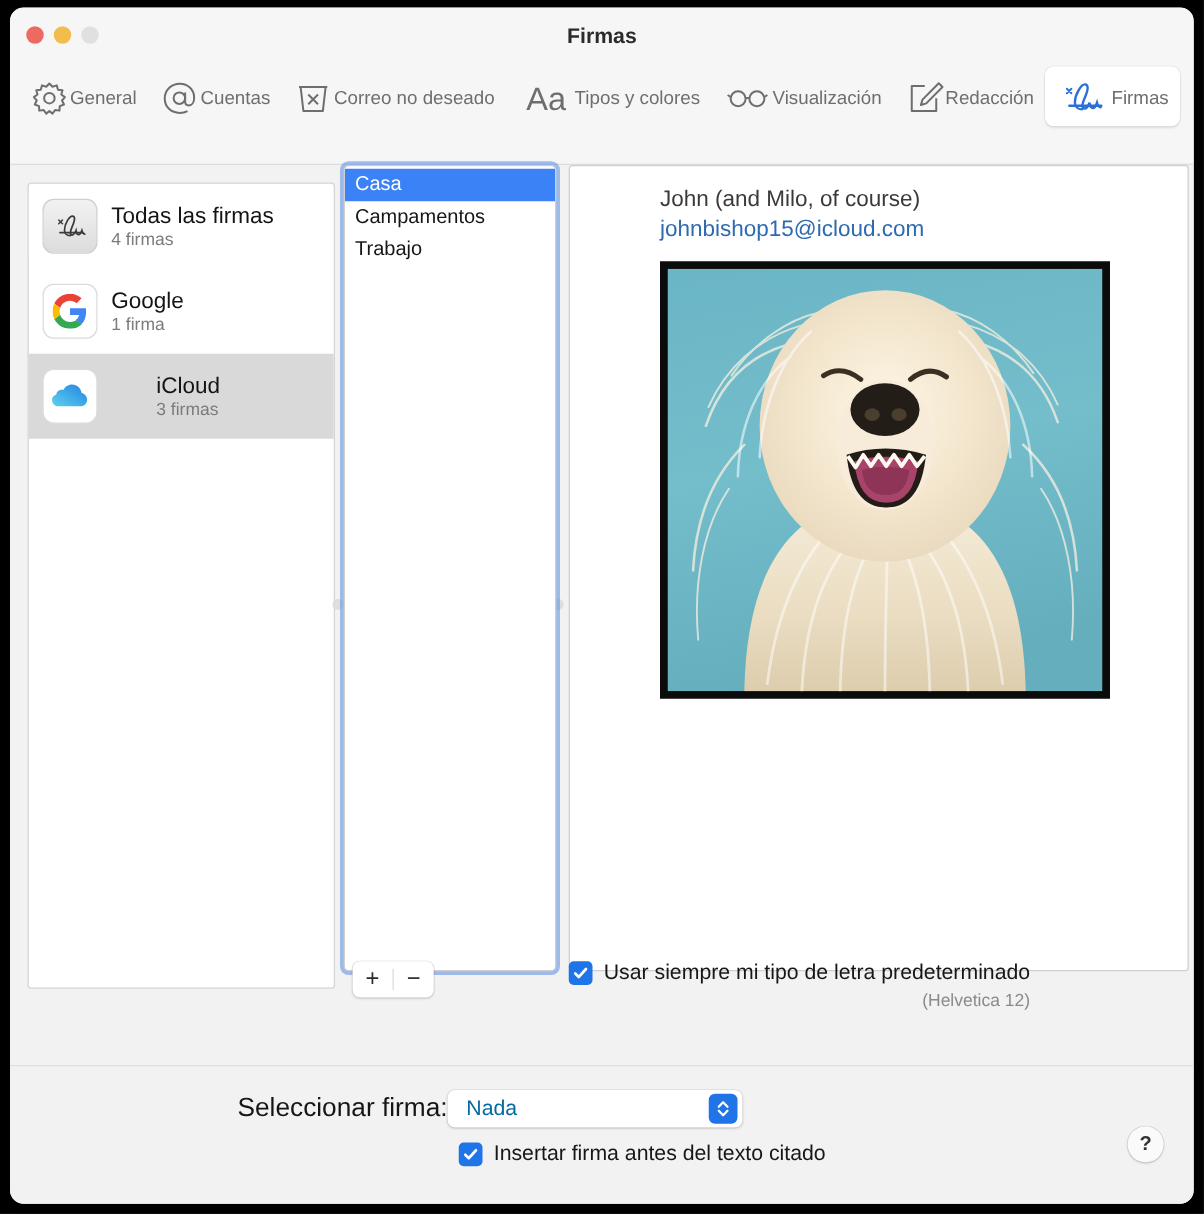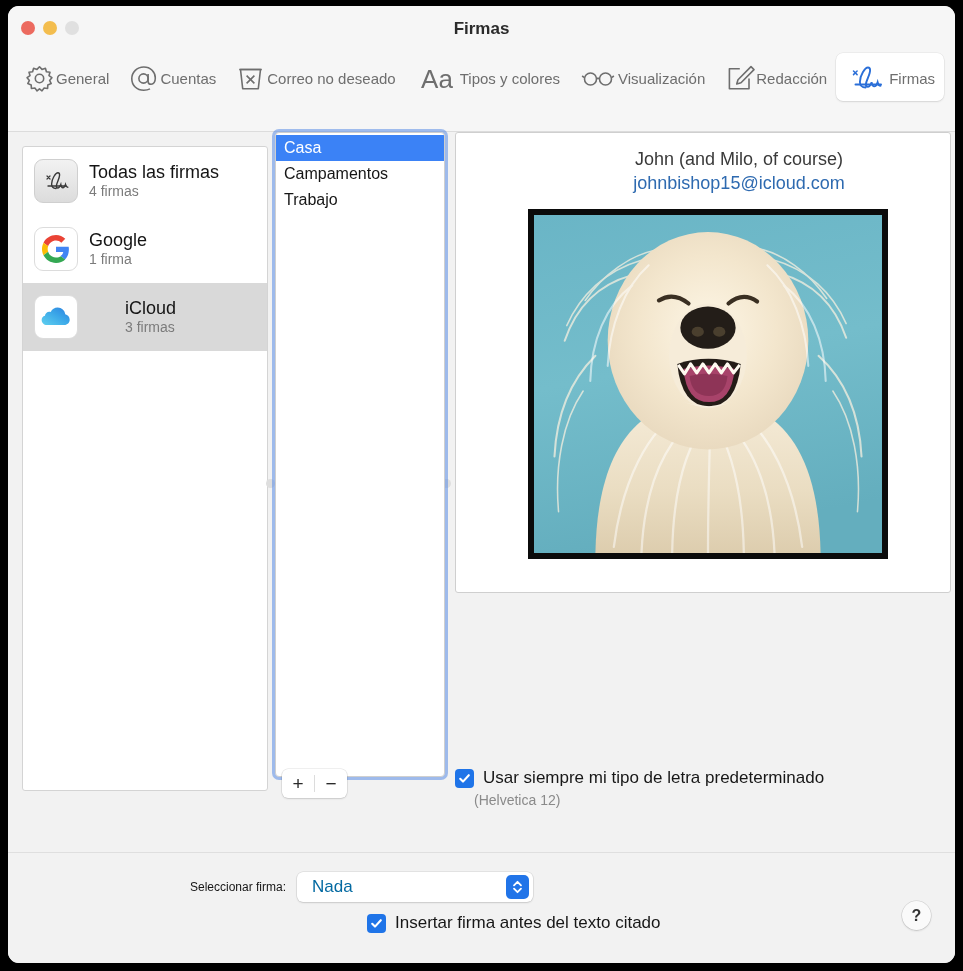--- a/index.html
+++ b/index.html
@@ -242,20 +242,21 @@
     font-size: 19px;
     color: #2a2a2a;
   }
   .pm-sep { width: 1px; background: #dcdcdc; margin: 6px 0; }
 
   
   .cb-row {
     position: absolute;
     display: flex;
     align-items: flex-start;
+    text-align: right;
   }
   .cbox {
     width: 19px;
     height: 19px;
     border-radius: 4px;
     background: #1f74e8;
     flex: 0 0 auto;
     display: flex;
     align-items: center;
     justify-content: center;
@@ -282,23 +283,22 @@
     border-top: 1px solid #dfdfdf;
   }
   .select-row {
     position: absolute;
     left: 182px;
     top: 19px;
     display: flex;
     align-items: center;
   }
   .select-label {
-    font-size: 12px;
+    font-size: 21px;
     color: #161616;
-    margin-right: 11px;
   }
   .popup {
     position: relative;
     width: 236px;
     height: 30px;
     background: #ffffff;
     border-radius: 6px;
     box-shadow: 0 0 0 0.5px rgba(0,0,0,0.12), 0 1px 2px rgba(0,0,0,0.12);
     display: flex;
     align-items: center;
@@ -512,21 +512,21 @@
         </div>
         <div class="sig-item">
           <span>Campamentos</span>
         </div>
         <div class="sig-item">
           <span>Trabajo</span>
         </div>
       </div>
     </div>
 
-    <div class="preview-pane" style="top:0px; height:461px;text-align:center;">
+    <div class="preview-pane" style="top:0px; height:645px;">
       <div class="preview-inner">
         <div class="preview-name">John (and Milo, of course)</div>
         <div class="preview-mail">johnbishop15@icloud.com</div>
         <div class="photo-frame">
           <svg class="photo" viewBox="0 0 340 336" preserveAspectRatio="none">
             <defs>
               <linearGradient id="sky" x1="0" y1="0" x2="0.2" y2="1">
                 <stop offset="0%" stop-color="#6ab5c6"></stop>
                 <stop offset="50%" stop-color="#74bdcb"></stop>
                 <stop offset="100%" stop-color="#64aebe"></stop>

